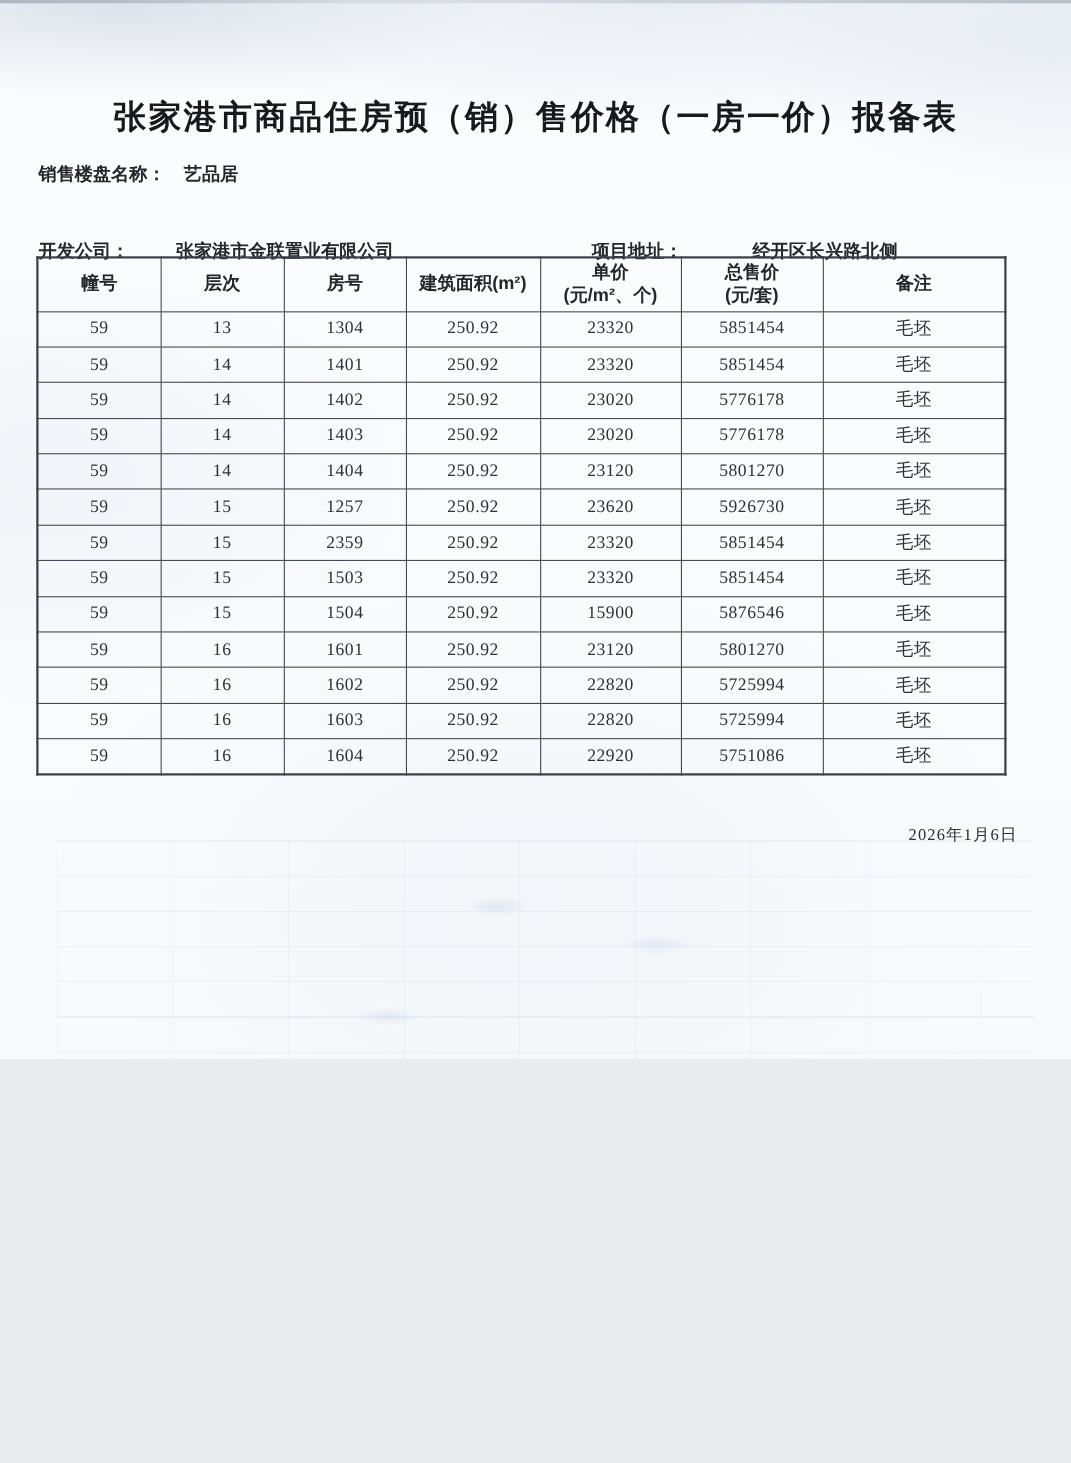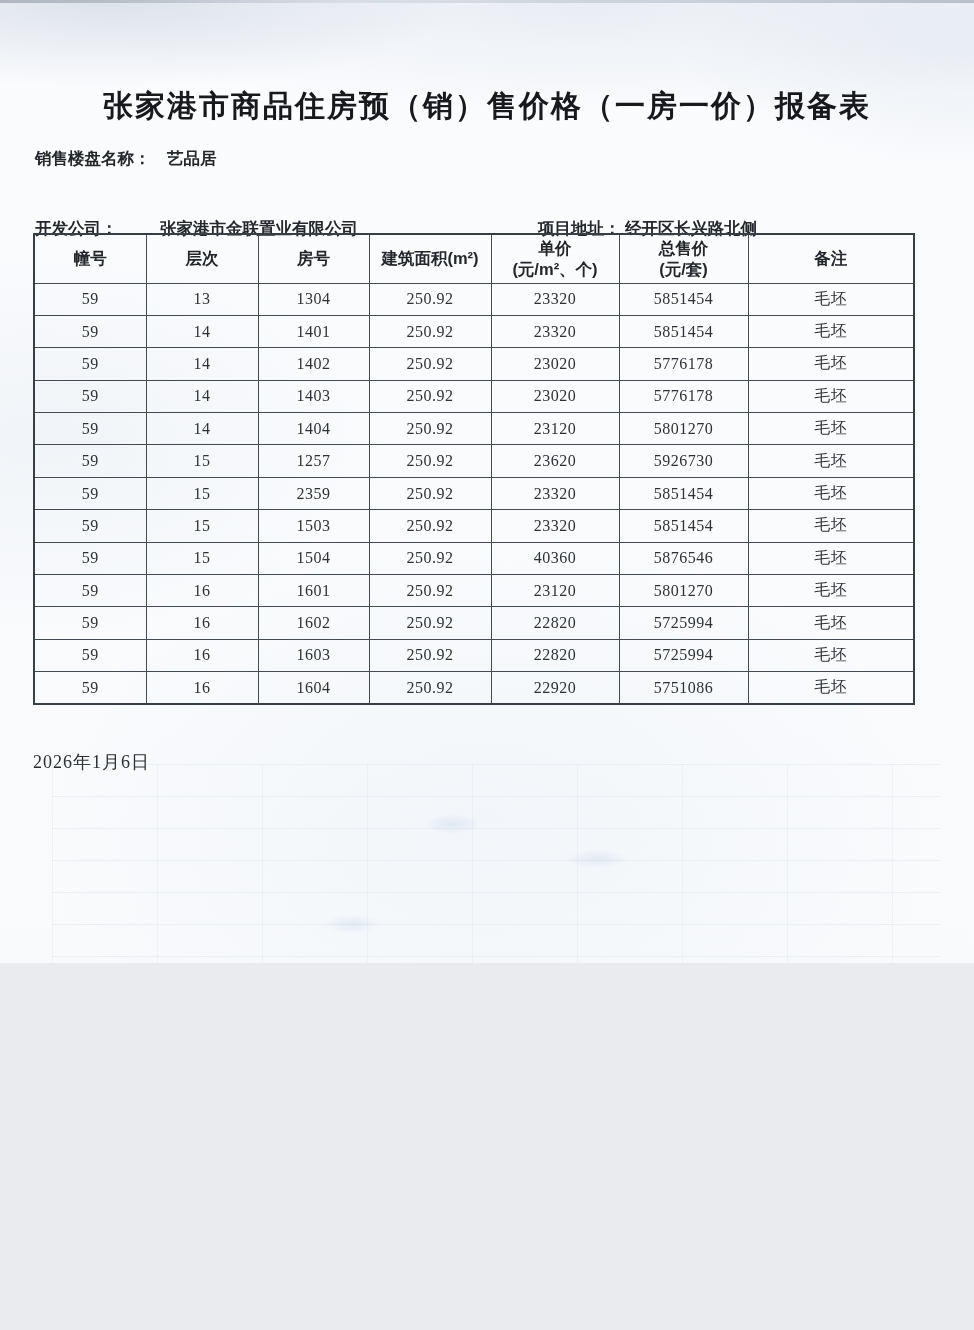--- a/index.html
+++ b/index.html
@@ -49,21 +49,21 @@
     font-weight: 600;
     color: #24272c;
   }
   .info-line.line1 { top: 148px; }
   .info-line.line2 { top: 183px; margin-top: 35px; }
   .info-label { display: inline-block; }
   .info-value { display: inline-block; }
   .v-name   { margin-left: 12px; }
   .v-dev    { position: absolute; left: 125px; }
   .l-addr   { position: absolute; left: 503px; }
-  .v-addr   { position: absolute; left: 590px; }
+  .v-addr   { position: absolute; left: 649px; }
 
   table.price-table {
     position: absolute;
     top: 207px; left: 33px;
     width: 880px;
     border-collapse: collapse;
     table-layout: fixed;
     border: 2px solid #383e46;
     margin-top: 26px;
   }
@@ -99,22 +99,22 @@
     color: #24272c;
   }
   .notes .faint-mark {
     opacity: 0.35;
     font-size: 13px;
   }
 
   .doc-date {
     position: absolute;
     top: 750px; left: 33px; width: 892px;
-    text-align: left;
-    font-size: 18px;
+    text-align: right;
+    font-size: 15px;
     color: #2b2e33;
     letter-spacing: 1px;
   }
 
   .ghost-bleed {
     position: absolute;
     top: 764px; left: 52px;
     width: 888px; height: 528px;
     pointer-events: none;
     background-image:
@@ -257,21 +257,21 @@
         <td>250.92</td>
         <td>23320</td>
         <td>5851454</td>
         <td>毛坯</td>
       </tr>
         <tr>
         <td>59</td>
         <td>15</td>
         <td>1504</td>
         <td>250.92</td>
-        <td>40360</td>
+        <td>15900</td>
         <td>5876546</td>
         <td>毛坯</td>
       </tr>
         <tr>
         <td>59</td>
         <td>16</td>
         <td>1601</td>
         <td>250.92</td>
         <td>23120</td>
         <td>5801270</td>

